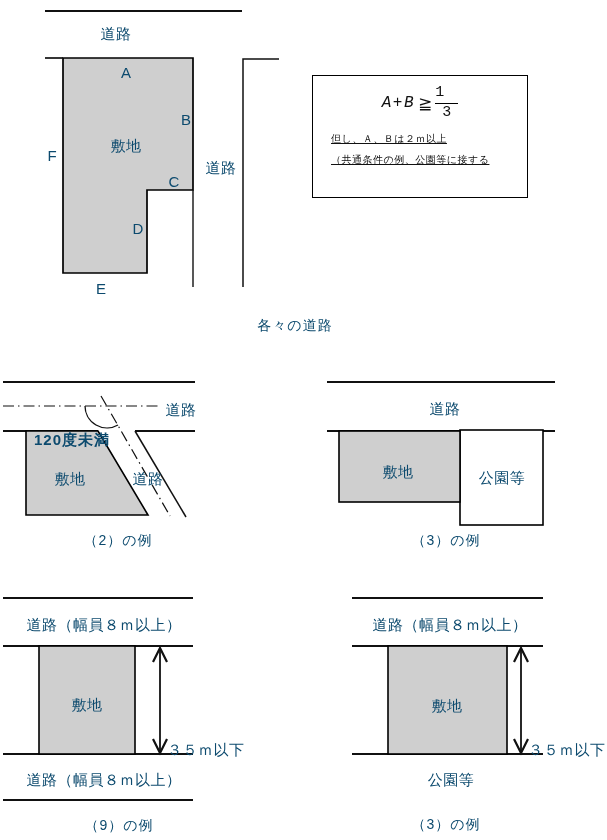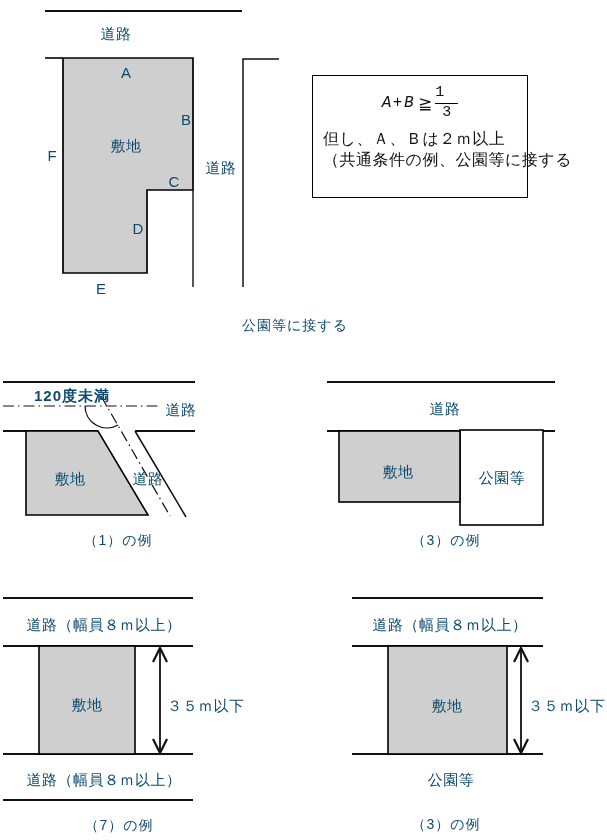--- a/index.html
+++ b/index.html
@@ -14,21 +14,21 @@
   #canvas{position:absolute;left:0;top:0;width:607px;height:840px;}
   .lbl{
     position:absolute;
     transform:translate(-50%,-50%);
     white-space:nowrap;
     font-size:15px;
     line-height:1;
     color:#0c4a6e;
     letter-spacing:0.5px;
   }
-  .lbl.leftalign{transform:translate(0,-50%);}
+  .lbl.leftalign{transform:translate(0,-50%);margin-top:44px;}
   .lbl.cap{font-size:14px;letter-spacing:1px;}
   .lbl.bold{font-weight:bold;letter-spacing:1px;}
   .lbl.letter{font-size:15px;letter-spacing:0;}
   .formula-box{
     position:absolute;
     box-sizing:border-box;
     border:1.5px solid #000;
     background:#fff;
     padding:2px 4px 0 4px;
   }
@@ -49,25 +49,26 @@
   .frac .den{border-top:1.4px solid #000;padding:0 4px;}
   .frac.lhs .num,.frac.lhs .den{letter-spacing:1.5px;}
   .frac.rhs{font-style:normal;font-size:15px;}
   .frac.rhs .den{padding:0 7px;}
   .rel{
     font-family:"DejaVu Sans","Liberation Sans",sans-serif;
     font-size:17px;
     margin:0 3px;
   }
   .note{
-    font-size:16px;
+    font-size:10px;
     line-height:21px;
     letter-spacing:0.5px;
-    margin-left:6px;
+    margin-left:14px;
     white-space:nowrap;
+    text-decoration:underline;
   }
 </style>
 </head>
 <body>
 
 <div id="page">
 
   <svg id="canvas" viewBox="0 0 607 840">
 
     <line x1="45" y1="11" x2="242" y2="11" stroke="#111" stroke-width="2"></line>
@@ -114,53 +115,53 @@
 
   <div class="lbl" style="left:116px;top:33px">道路</div>
   <div class="lbl letter" style="left:126px;top:72px">A</div>
   <div class="lbl letter" style="left:186px;top:119px">B</div>
   <div class="lbl letter" style="left:174px;top:181px">C</div>
   <div class="lbl letter" style="left:138px;top:228px">D</div>
   <div class="lbl letter" style="left:101px;top:288px">E</div>
   <div class="lbl letter" style="left:52px;top:155px">F</div>
   <div class="lbl" style="left:126px;top:145px">敷地</div>
   <div class="lbl" style="left:221px;top:167px">道路</div>
-  <div class="lbl cap" style="left:295px;top:325px">公園等に接する</div>
+  <div class="lbl cap" style="left:295px;top:325px">各々の道路</div>
 
   <div class="formula-box" style="left:312px;top:75px;width:216px;height:123px">
     <div class="formula-row">
       <div class="frac lhs">
         <div class="num">A+B</div>
       </div>
       <div class="rel">≧</div>
       <div class="frac rhs">
         <div class="num">1</div>
         <div class="den">3</div>
       </div>
     </div>
     <div class="note">但し、Ａ、Ｂは２ｍ以上</div>
     <div class="note">（共通条件の例、公園等に接する</div>
   </div>
 
   <div class="lbl bold leftalign" style="left:34px;top:395px">120度未満</div>
   <div class="lbl" style="left:181px;top:409px">道路</div>
   <div class="lbl" style="left:70px;top:478px">敷地</div>
   <div class="lbl" style="left:148px;top:478px">道路</div>
-  <div class="lbl cap" style="left:118px;top:540px">（1）の例</div>
+  <div class="lbl cap" style="left:118px;top:540px">（2）の例</div>
 
   <div class="lbl" style="left:445px;top:408px">道路</div>
   <div class="lbl" style="left:398px;top:471px">敷地</div>
   <div class="lbl" style="left:502px;top:477px">公園等</div>
   <div class="lbl cap" style="left:446px;top:540px">（3）の例</div>
 
   <div class="lbl" style="left:104px;top:624px">道路（幅員８ｍ以上）</div>
   <div class="lbl" style="left:87px;top:704px">敷地</div>
   <div class="lbl leftalign" style="left:167px;top:705px">３５ｍ以下</div>
   <div class="lbl" style="left:104px;top:779px">道路（幅員８ｍ以上）</div>
-  <div class="lbl cap" style="left:119px;top:825px">（7）の例</div>
+  <div class="lbl cap" style="left:119px;top:825px">（9）の例</div>
 
   <div class="lbl" style="left:450px;top:624px">道路（幅員８ｍ以上）</div>
   <div class="lbl" style="left:447px;top:705px">敷地</div>
   <div class="lbl leftalign" style="left:528px;top:705px">３５ｍ以下</div>
   <div class="lbl" style="left:451px;top:779px">公園等</div>
   <div class="lbl cap" style="left:446px;top:824px">（3）の例</div>
 
 </div>
 
 </body></html>

